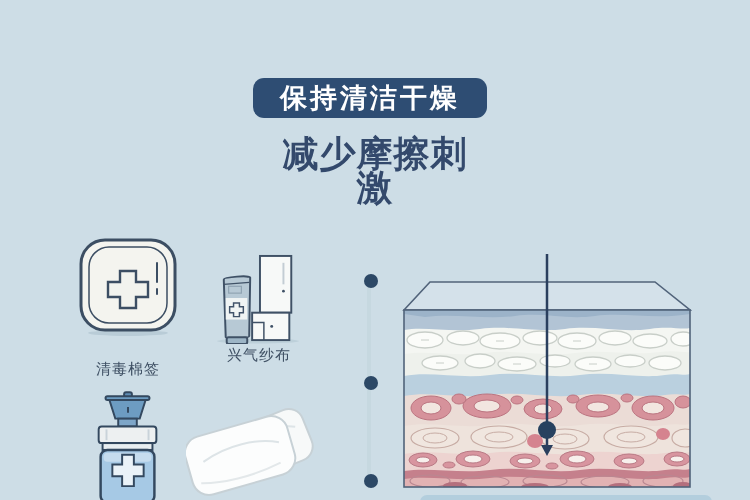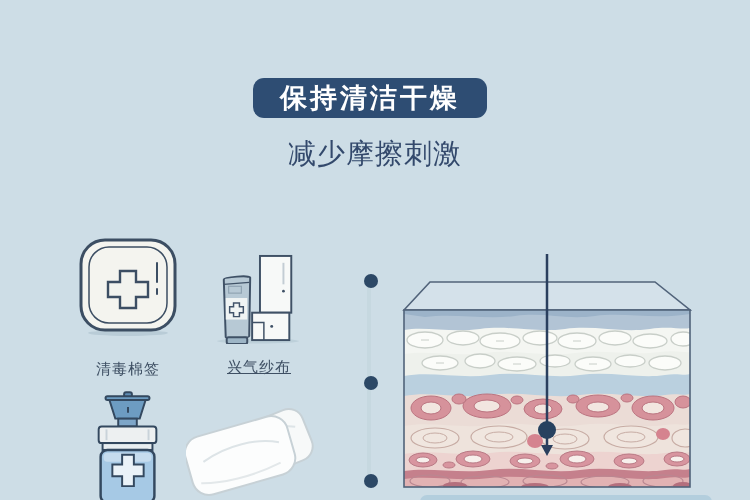--- a/index.html
+++ b/index.html
@@ -9,28 +9,28 @@
     font-family:"Liberation Sans","DejaVu Sans",sans-serif;
   }
   .abs{position:absolute;}
   #title-pill{
     left:253px;top:78px;width:234px;height:40px;border-radius:11px;
     background:#2e4d73;color:#ffffff;font-size:27px;font-weight:700;
     letter-spacing:3px;text-align:center;line-height:41px;
   }
   #subtitle{
     left:265px;top:137px;width:220px;height:34px;
-    color:#33496c;font-size:28px;font-weight:400;letter-spacing:1px;
+    color:#33496c;font-size:36px;font-weight:700;letter-spacing:1px;
     text-align:center;line-height:34px;
   }
   .supply-label{
     font-size:15px;color:#3f5064;text-align:center;letter-spacing:1px;
   }
   #label-swab{left:78px;top:360px;width:100px;}
-  #label-gauze{left:212px;top:358px;width:94px;text-decoration:underline;}
+  #label-gauze{left:212px;top:346px;width:94px;}
   #timeline-line{left:367px;top:281px;width:4px;height:201px;background:#c6d8e0;border-radius:2px;}
   .timeline-dot{width:14px;height:14px;border-radius:50%;background:#2c4866;}
   #dot-1{left:364px;top:274px;}
   #dot-2{left:364px;top:376px;}
   #dot-3{left:364px;top:474px;}
   #skin-shadow-bar{left:420px;top:495px;width:292px;height:14px;border-radius:7px;background:#b3cedd;}
 </style>
 </head>
 <body>
 

